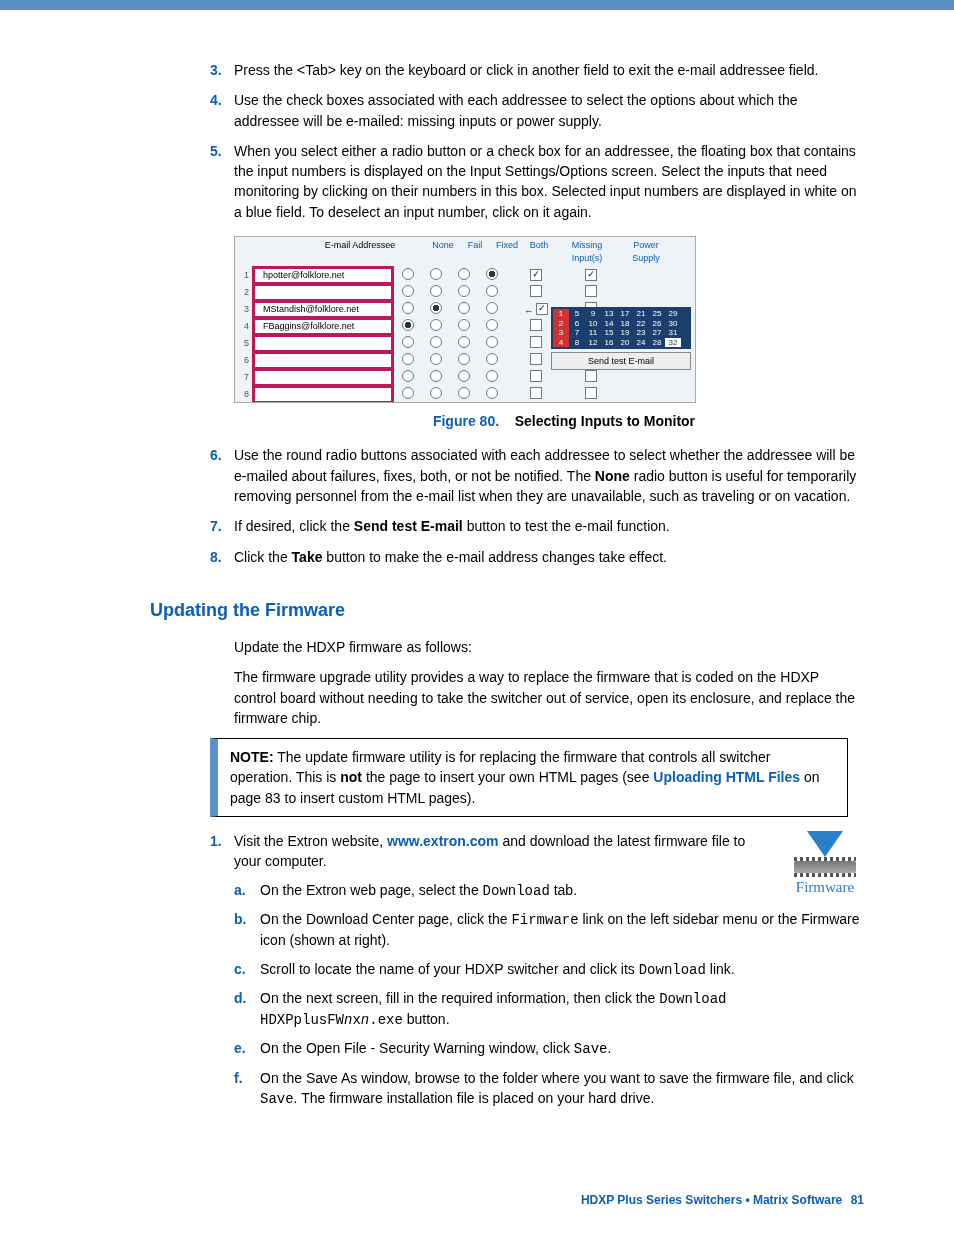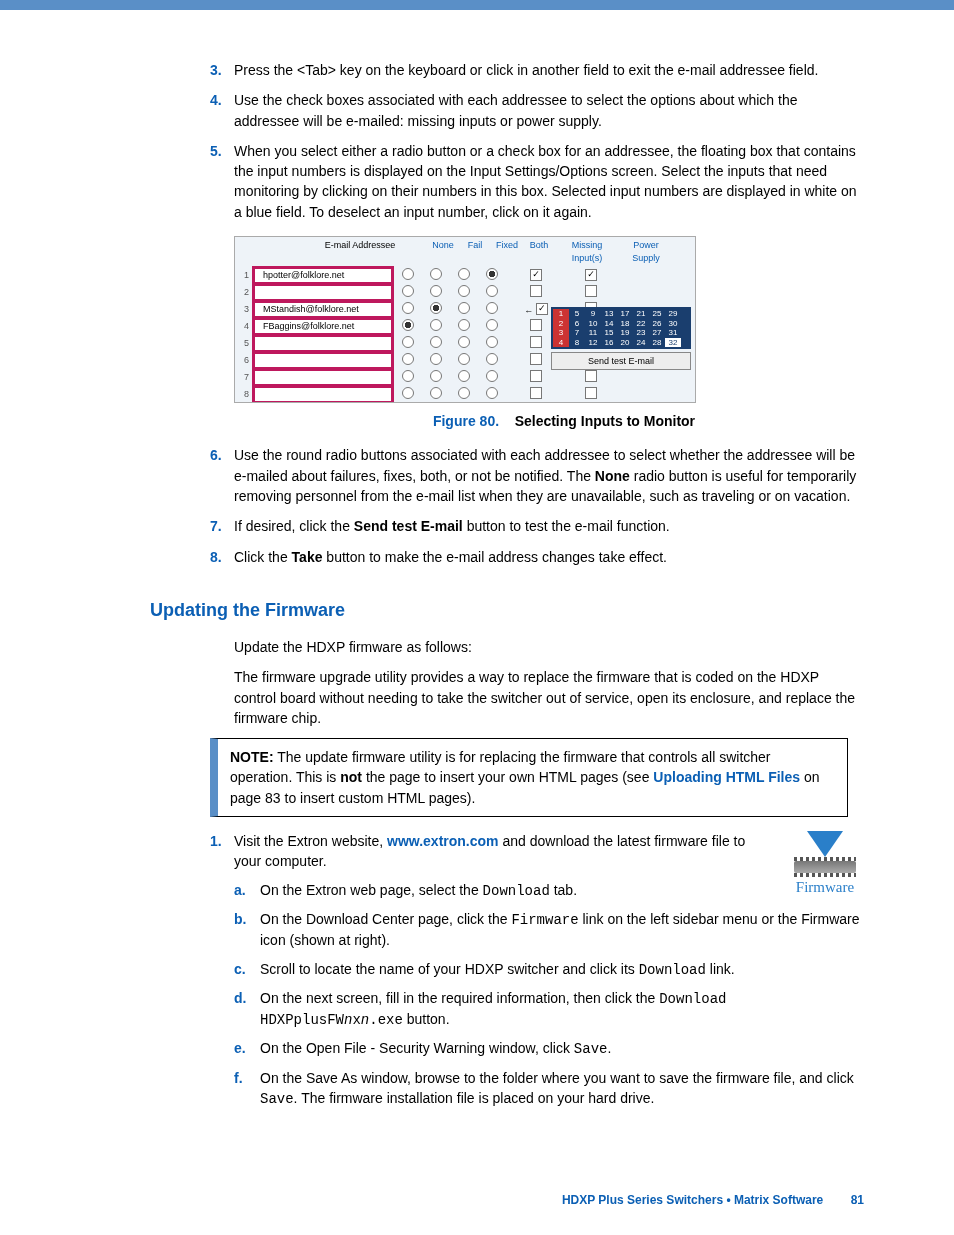--- a/index.html
+++ b/index.html
@@ -128,21 +128,21 @@
   .fw-icon .chip::before { top:-4px;} .fw-icon .chip::after { bottom:-4px;}
   .fw-icon .lbl { color:#2a7fc9; font-family:"Times New Roman",serif; font-size:15px; margin-top:4px;}
   .footer {
     position:absolute;
     bottom:26px;
     right:90px;
     font-size:12px;
     color:#0b5fb4;
     font-weight:bold;
   }
-  .footer .pn { margin-left:24px;}
+  .footer .pn { margin-left:5px;}
   b { font-weight:bold; }
 </style>
 </head>
 <body>
 
 <div class="page">
   <div class="topbar"></div>
 
   <ol class="main-list" id="steps-top">
       <li>

